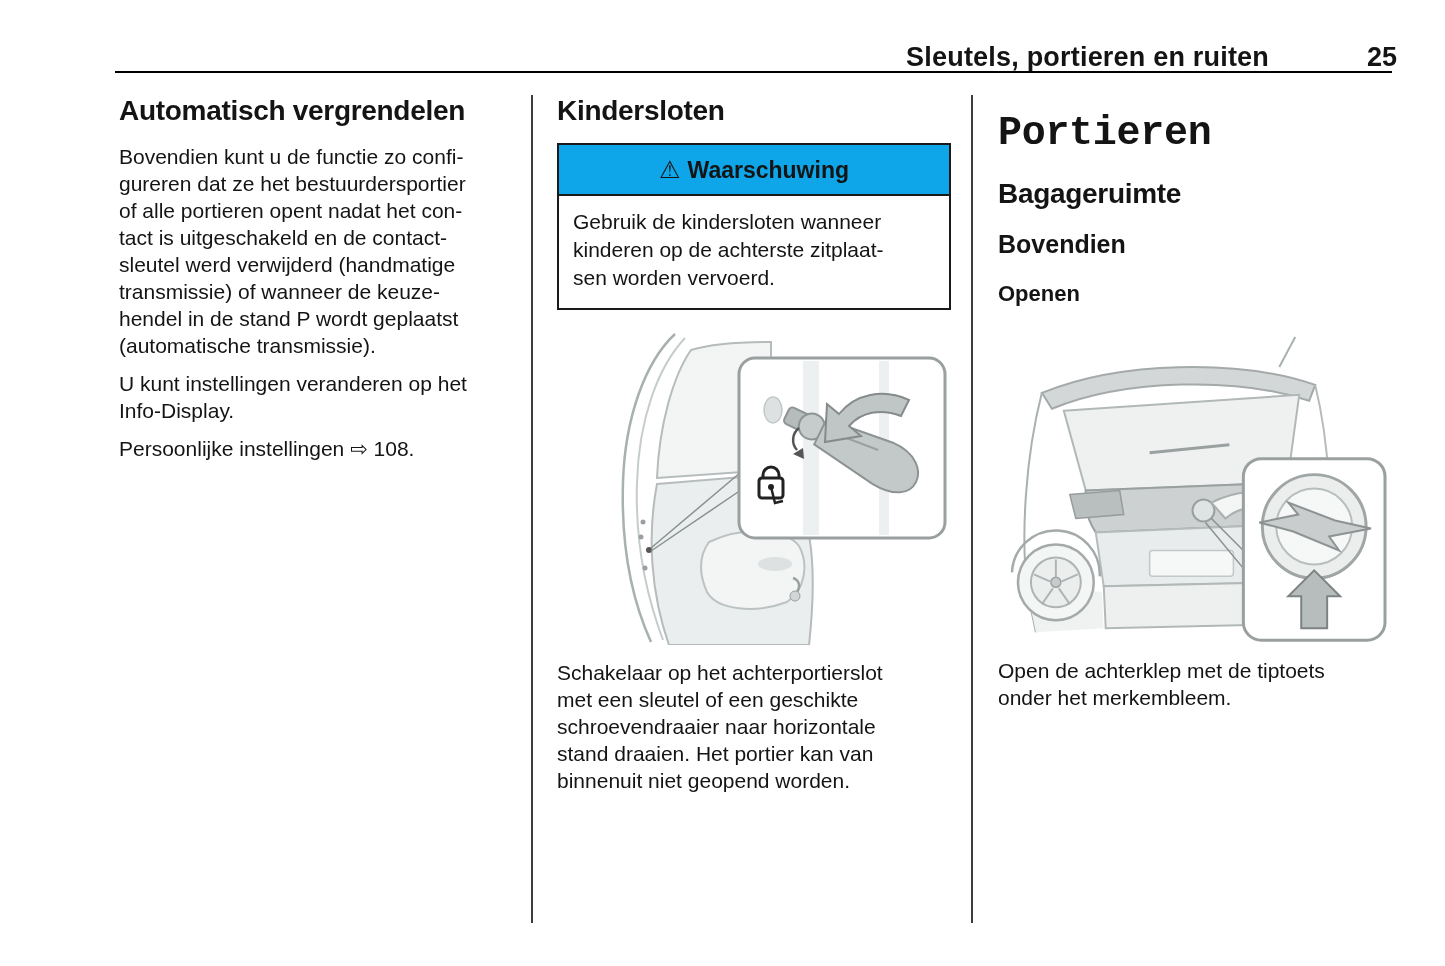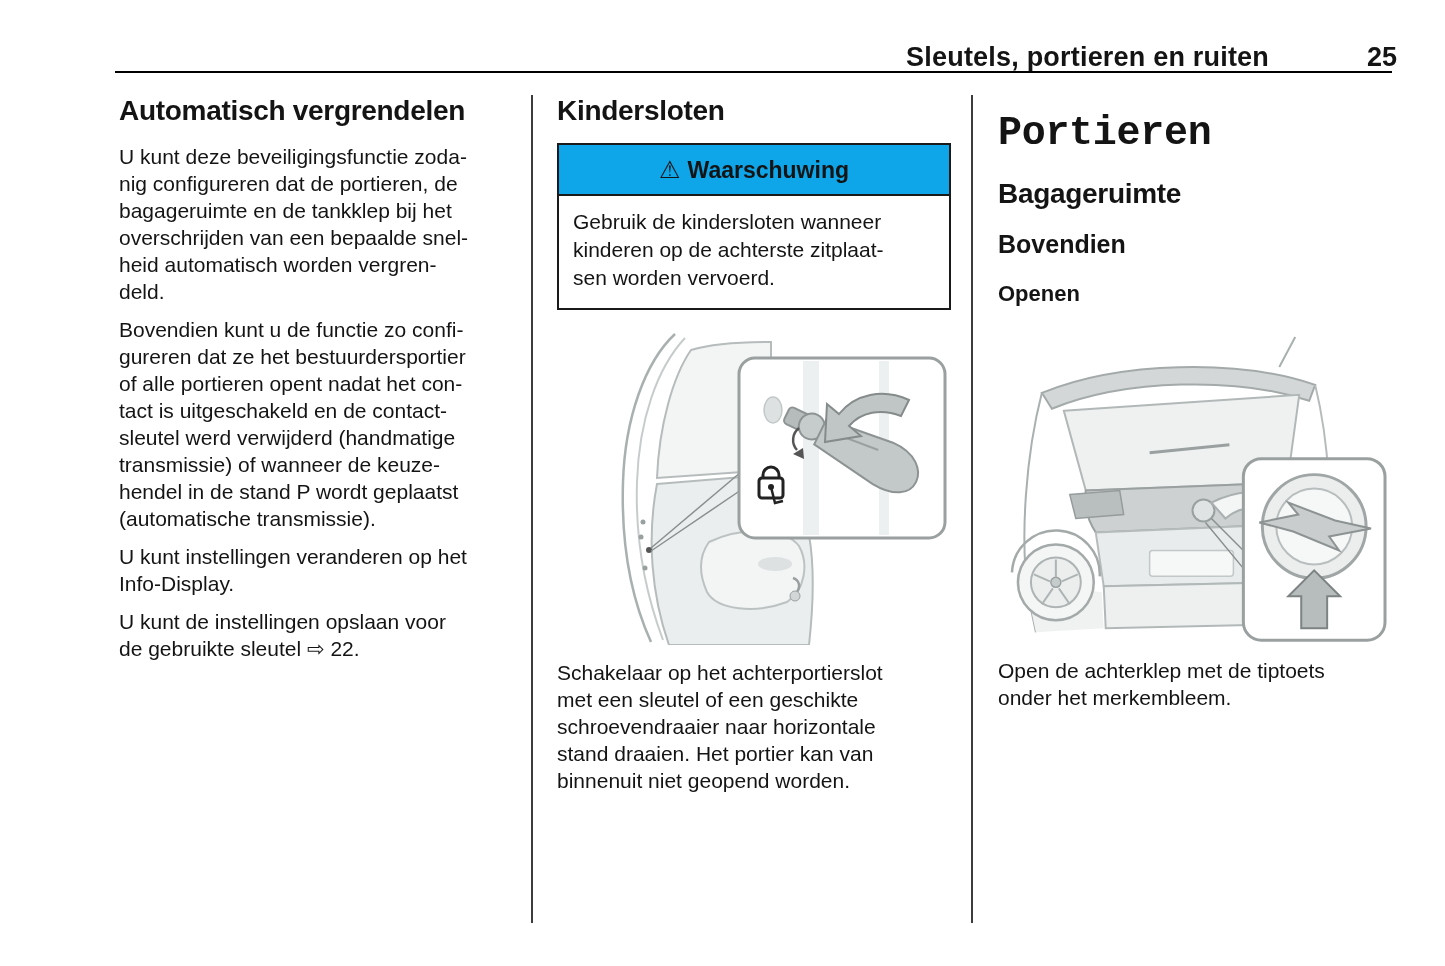--- a/index.html
+++ b/index.html
@@ -64,38 +64,31 @@
 
 <div class="hdr-title">Sleutels, portieren en ruiten</div>
 <div class="hdr-page">25</div>
 <div class="hdr-rule"></div>
 
 <div class="vdivider" style="left:531px;"></div>
 <div class="vdivider" style="left:971px;"></div>
 
 <div class="col col-left">
   <h2 class="sect">Automatisch vergrendelen</h2>
-  <p class="body">U kunt deze beveiligingsfunctie zoda-
-nig configureren dat de portieren, de
-bagageruimte en de tankklep bij het
-overschrijden van een bepaalde snel-
-heid automatisch worden vergren-
-deld.</p>
   <p class="body">Bovendien kunt u de functie zo confi-
 gureren dat ze het bestuurdersportier
 of alle portieren opent nadat het con-
 tact is uitgeschakeld en de contact-
 sleutel werd verwijderd (handmatige
 transmissie) of wanneer de keuze-
 hendel in de stand P wordt geplaatst
 (automatische transmissie).</p>
   <p class="body">U kunt instellingen veranderen op het
 Info-Display.</p>
-  <p class="body">U kunt de instellingen opslaan voor
-de gebruikte sleutel ⇨ 22.</p>
+  <p class="body">Persoonlijke instellingen ⇨ 108.</p>
 </div>
 
 <div class="col col-mid">
   <h2 class="sect">Kindersloten</h2>
 
   <div class="warnbox">
     <div class="warnhead">
       <span class="tri">⚠</span><span>Waarschuwing</span>
     </div>
     <div class="warnbody">Gebruik de kindersloten wanneer

